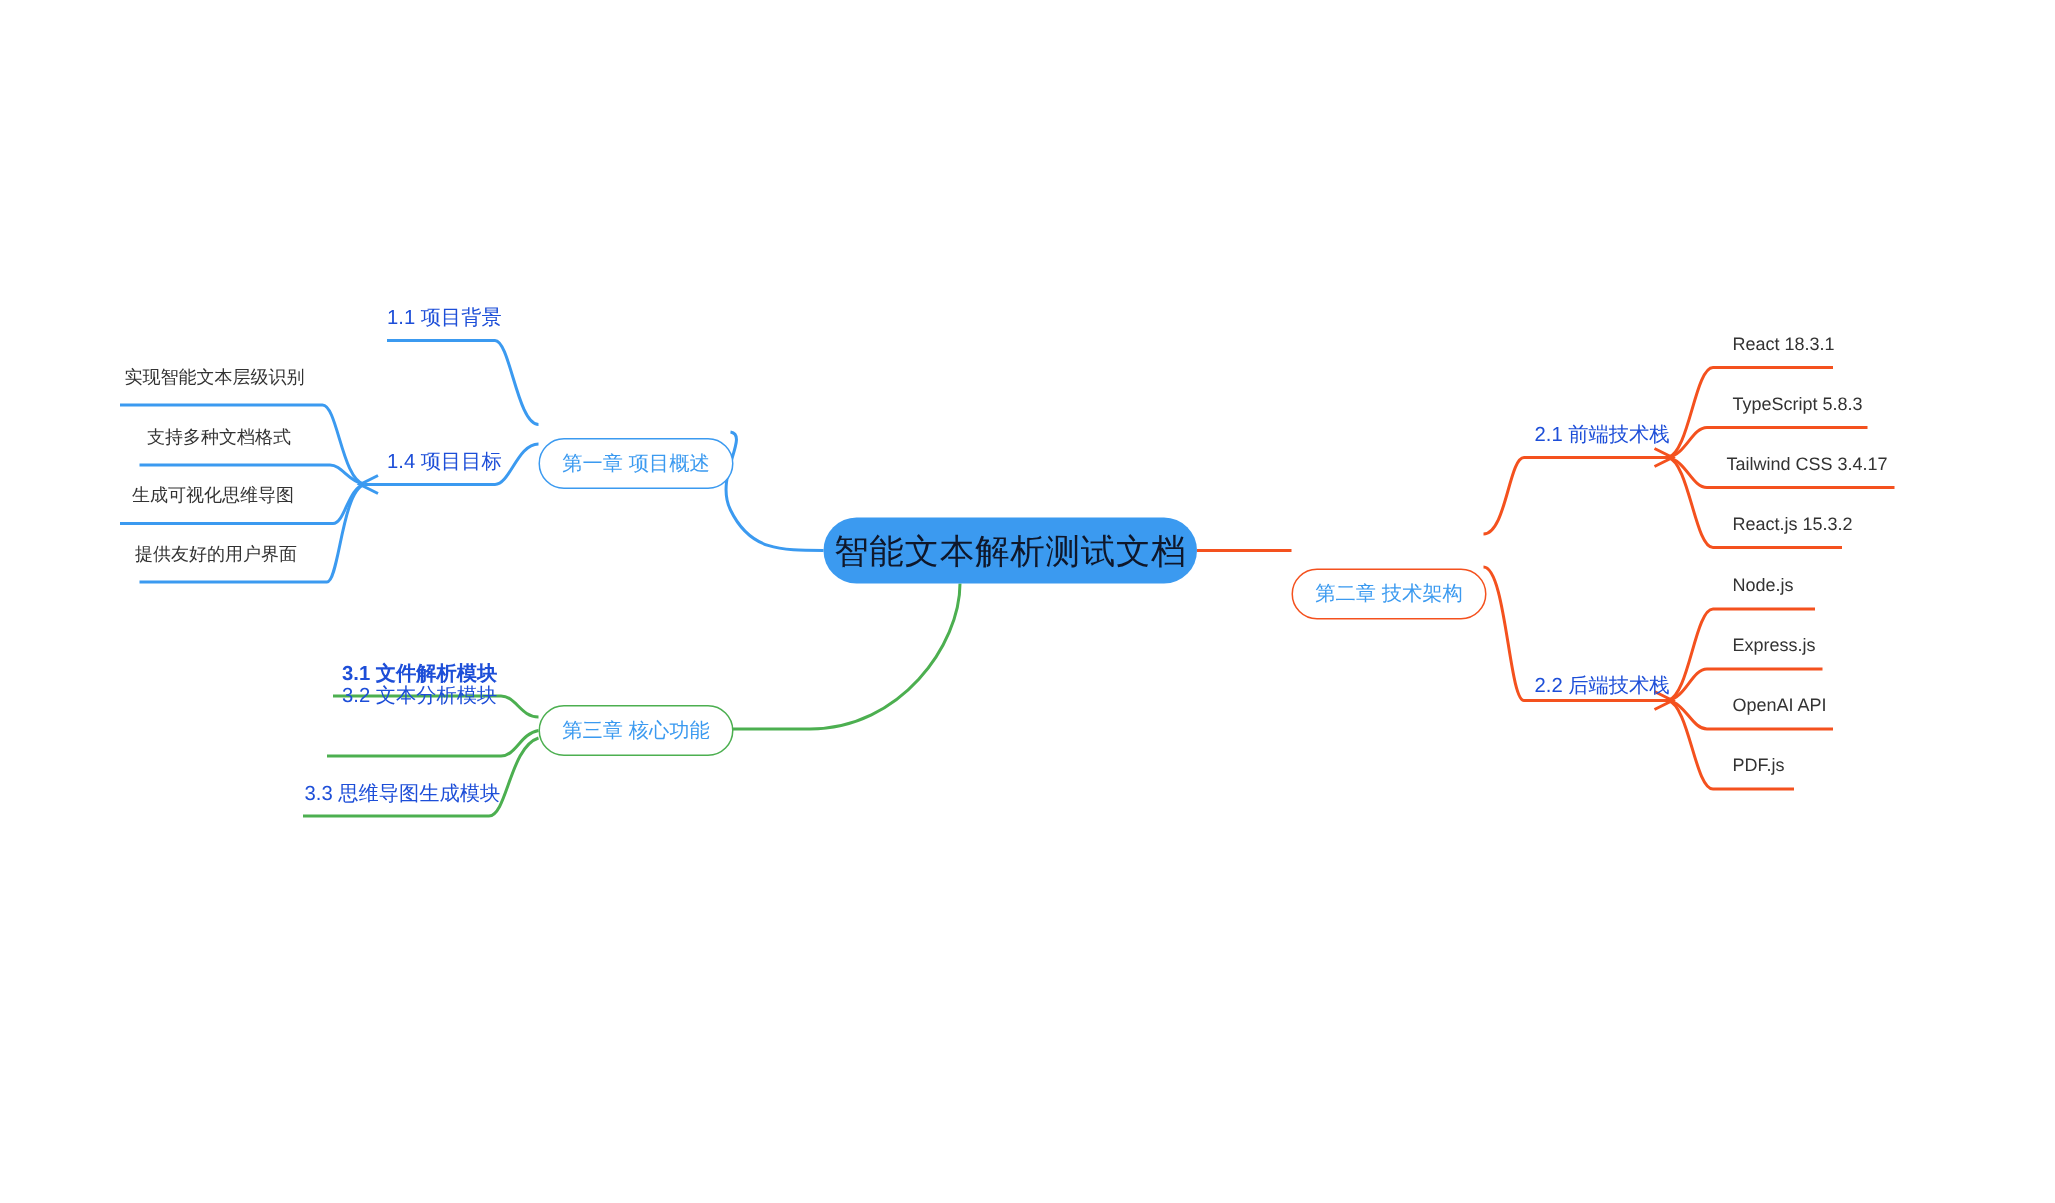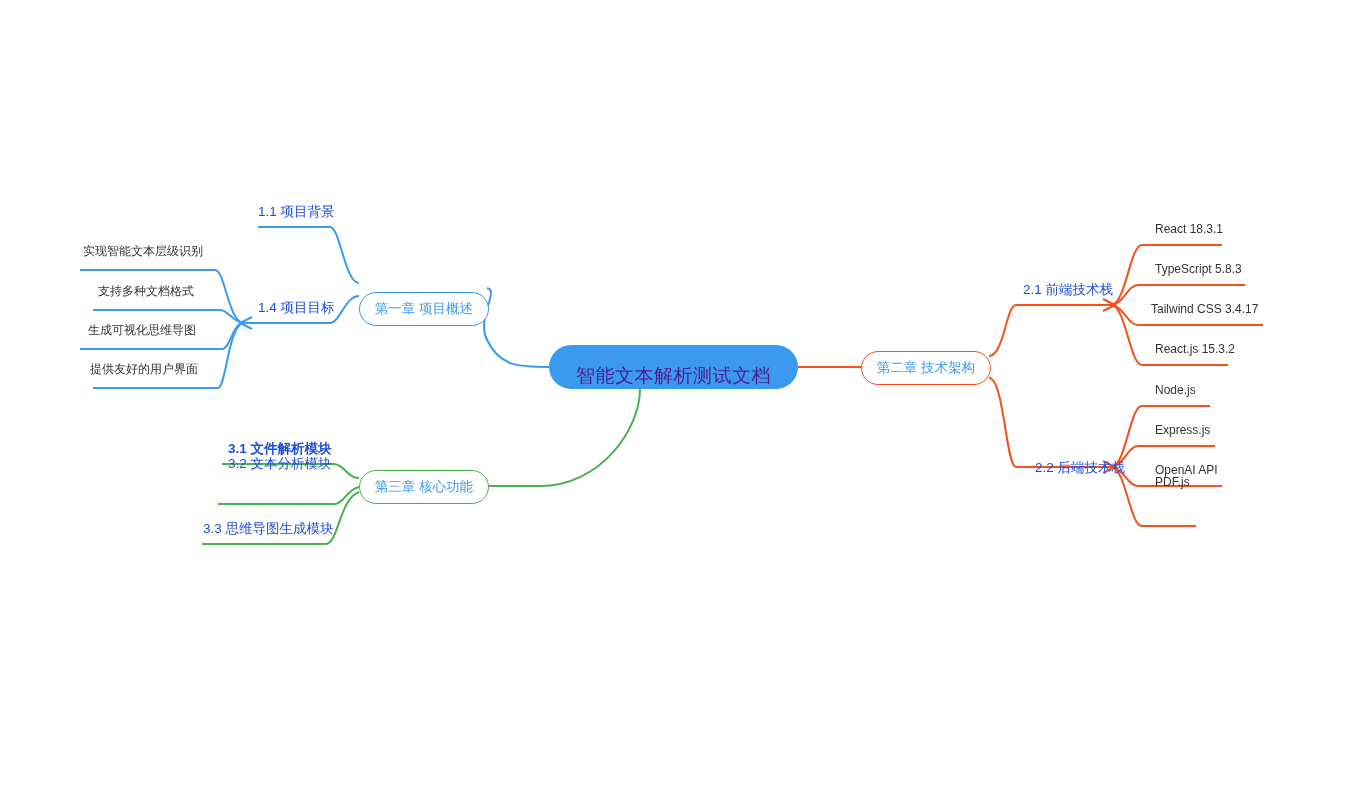--- a/index.html
+++ b/index.html
@@ -4,27 +4,27 @@
 <style>
   html,body{margin:0;padding:0;background:#ffffff;}
   body{width:1370px;height:802px;overflow:hidden;
        font-family:"Liberation Sans","DejaVu Sans",sans-serif;}
   #stage{position:relative;width:1370px;height:802px;}
   svg.links{position:absolute;left:0;top:0;width:1370px;height:802px;}
   .node-label{position:absolute;font-size:13.5px;color:#1d4ed8;white-space:nowrap;
               line-height:1;}
   .leaf-label{position:absolute;font-size:12px;color:#333333;white-space:nowrap;
               line-height:1;}
-  .root-node{position:absolute;display:flex;align-items:flex-end;justify-content:center;
-             background:#3B9AF0;color:#4c1d95;border-radius:999px;
-             font-size:19px;letter-spacing:.5px;white-space:nowrap;}
+  .root-node{position:absolute;display:flex;align-items:center;justify-content:center;
+             background:#3B9AF0;color:#0f172a;border-radius:999px;
+             font-size:23px;letter-spacing:.5px;white-space:nowrap;}
   .chapter-node{position:absolute;display:flex;align-items:center;justify-content:center;
                 background:#ffffff;border:1.6px solid #3B9AF0;color:#3B9AF0;
                 border-radius:999px;font-size:13.5px;white-space:nowrap;}
-  .chapter-node.orange{border-color:#F4511E;}
+  .chapter-node.orange{border-color:#F4511E;margin-top:28px;}
   .chapter-node.green{border-color:#4CAF50;}
 </style>
 </head>
 <body>
 
 <div id="stage">
 
   <svg class="links" viewBox="0 0 1370 802" xmlns="http://www.w3.org/2000/svg">
 
     <path d="M549,367 C520,367 500,367 487,340 C476,318 500,290 487,288" fill="none" stroke="#3B9AF0" stroke-width="2"></path>
@@ -82,29 +82,29 @@
 
   <div class="node-label" style="left:258px;top:205px;">1.1 项目背景</div>
   <div class="node-label" style="left:258px;top:301px;">1.4 项目目标</div>
 
   <div class="leaf-label" style="left:83px;top:245px;">实现智能文本层级识别</div>
   <div class="leaf-label" style="left:98px;top:285px;">支持多种文档格式</div>
   <div class="leaf-label" style="left:88px;top:324px;">生成可视化思维导图</div>
   <div class="leaf-label" style="left:90px;top:363px;">提供友好的用户界面</div>
 
   <div class="node-label" style="left:1023px;top:283px;">2.1 前端技术栈</div>
-  <div class="node-label" style="left:1023px;top:461px;margin-left:12px;">2.2 后端技术栈</div>
+  <div class="node-label" style="left:1023px;top:450px;">2.2 后端技术栈</div>
 
   <div class="leaf-label" style="left:1155px;top:223px;">React 18.3.1</div>
   <div class="leaf-label" style="left:1155px;top:263px;">TypeScript 5.8.3</div>
   <div class="leaf-label" style="left:1151px;top:303px;">Tailwind CSS 3.4.17</div>
   <div class="leaf-label" style="left:1155px;top:343px;">React.js 15.3.2</div>
 
   <div class="leaf-label" style="left:1155px;top:384px;">Node.js</div>
   <div class="leaf-label" style="left:1155px;top:424px;">Express.js</div>
   <div class="leaf-label" style="left:1155px;top:464px;">OpenAI API</div>
-  <div class="leaf-label" style="left:1155px;top:476px;">PDF.js</div>
+  <div class="leaf-label" style="left:1155px;top:504px;">PDF.js</div>
 
   <div class="node-label" style="left:228px;top:442px;font-weight:bold;">3.1 文件解析模块</div>
   <div class="node-label" style="left:228px;top:457px;">3.2 文本分析模块</div>
   <div class="node-label" style="left:203px;top:522px;">3.3 思维导图生成模块</div>
 
 </div>
 
 </body></html>

